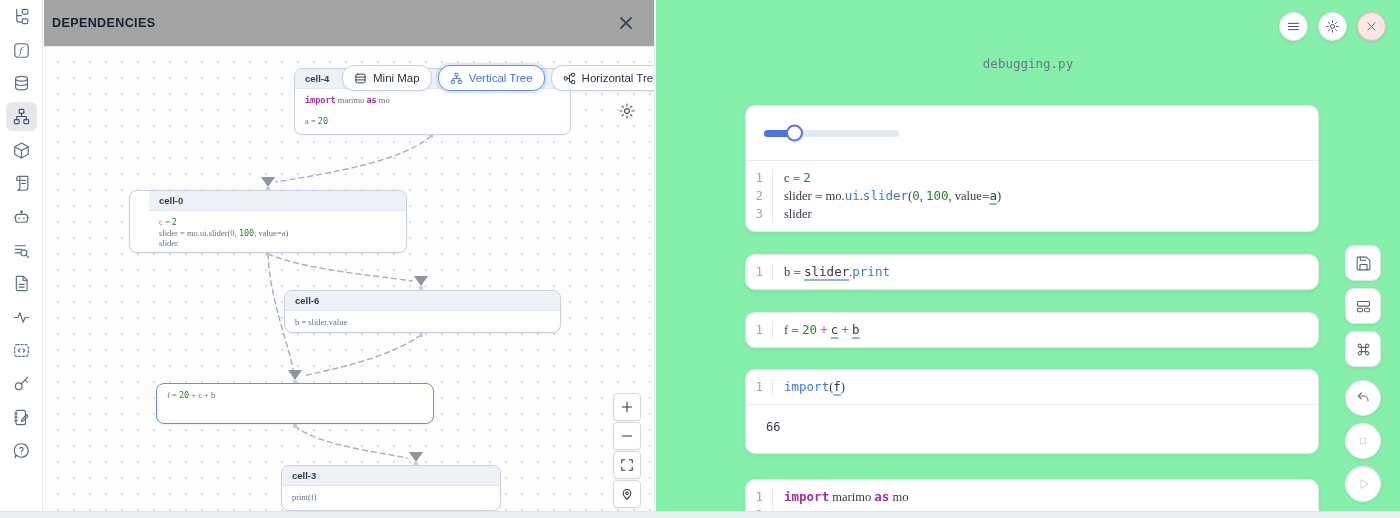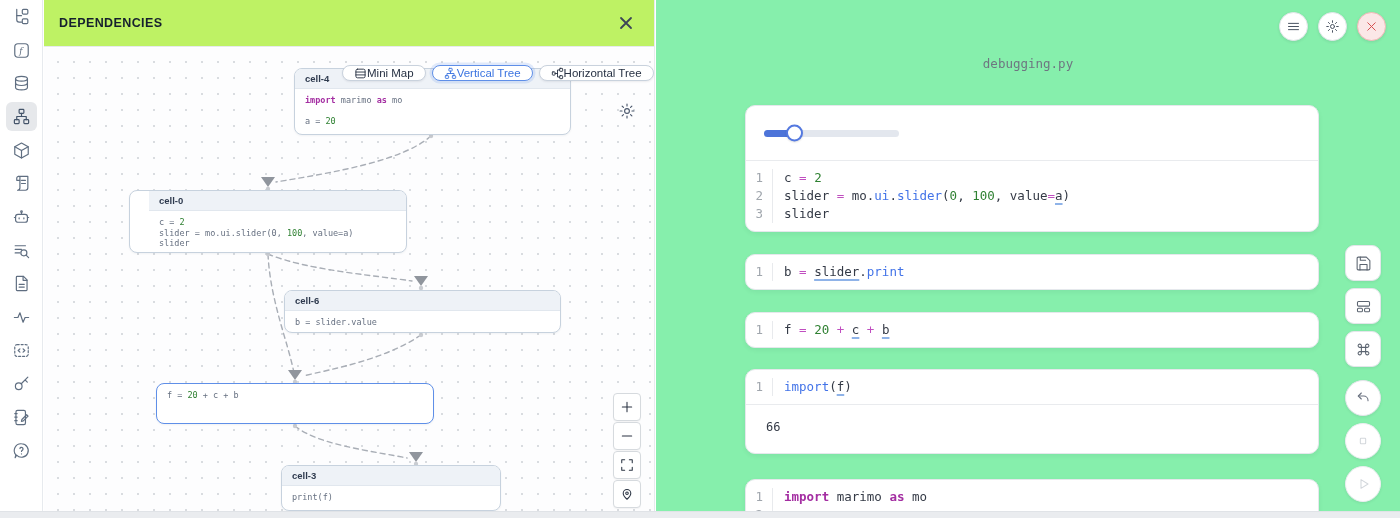--- a/index.html
+++ b/index.html
@@ -10,35 +10,35 @@
   .rail { position:absolute; left:0; top:0; width:43px; height:518px; background:#fff; border-right:1px solid #e7eaee; z-index:20; }
   .ric { width:43px; height:33.4px; display:flex; align-items:center; justify-content:center; cursor:pointer; }
   .ric svg { width:19px; height:19px; stroke:#5f6e81; stroke-width:1.5; fill:none; stroke-linecap:round; stroke-linejoin:round; }
   .ric.active { position:relative; }
   .ric.active::before { content:""; position:absolute; width:31px; height:29px; background:#e6e8eb; border-radius:6px; }
   .ric.active svg { position:relative; stroke:#44546a; }
   .ric .ftxt { font-family:"DejaVu Serif", serif; font-style:italic; font-size:11px; fill:#5f6e81; stroke:none; }
 
   
   .dep { position:absolute; left:44px; top:0; width:611px; height:518px; background:#fff; border-right:1px solid #e7eaee; }
-  .dep-head { height:47px; border-bottom:1px solid #e7eaee; display:flex; align-items:center; justify-content:space-between; padding:0 18px 0 15px; background:#bef264; }
+  .dep-head { height:47px; border-bottom:1px solid #e7eaee; display:flex; align-items:center; justify-content:space-between; padding:0 18px 0 8px; background:#a3a3a3; }
   .dep-title { font-size:12.5px; font-weight:bold; letter-spacing:.4px; color:#16202e; }
   .dep-close { width:20px; height:20px; display:flex; align-items:center; justify-content:center; cursor:pointer; }
   .dep-close svg { width:14px; height:14px; stroke:#3c4657; stroke-width:1.8; stroke-linecap:round; }
 
   .canvas { position:absolute; left:0; top:48px; width:610px; height:463px; overflow:hidden;
     background-color:#fdfdfe;
     background-image:radial-gradient(circle, #d9dce0 1px, transparent 1.3px);
     background-size:16px 16px; background-position:6px 6px; }
 
   .edges { position:absolute; left:0; top:0; width:610px; height:463px; }
 
   
   .gbar { position:absolute; top:17px; left:298px; display:flex; gap:6px; z-index:5; }
-  .gbtn { height:16px; display:flex; align-items:center; padding:0 11px; background:#fff;
+  .gbtn { height:26px; display:flex; align-items:center; gap:6px; padding:0 11px; background:#fff;
     border:1px solid #c9d2dd; border-radius:12px; font-size:11.5px; color:#273143; cursor:pointer;
     box-shadow:0 1px 2px rgba(20,30,50,.08); white-space:nowrap; }
   .gbtn svg { width:13px; height:13px; stroke:#273143; stroke-width:1.7; fill:none; stroke-linecap:round; stroke-linejoin:round; }
   .gbtn.active { border:1px solid #5f8fe8; color:#3b74e0; box-shadow:0 0 0 2.5px rgba(95,143,232,.18); }
   .gbtn.active svg { stroke:#3b74e0; }
 
   .canvas-gear { position:absolute; left:574px; top:54px; width:18px; height:18px; cursor:pointer; }
   .canvas-gear svg { width:18px; height:18px; stroke:#49566b; stroke-width:1.5; fill:none; stroke-linecap:round; }
 
   
@@ -47,21 +47,21 @@
   .node.selected { border:1.6px solid #5f8fe8; }
   .node-head { background:#eef2f7; border-bottom:1px solid #e1e7ee; padding:4px 10px; font-size:9.5px; font-weight:bold; color:#2e3a4e; }
   .node-body { padding:6px 10px 7px; font-family:"DejaVu Sans Mono", monospace; font-size:8.5px; color:#667081; }
   .nrow { min-height:10.5px; line-height:10.5px; white-space:pre; }
 
   
   .tk-kw { color:#a42ea2; font-weight:bold; }
   .tk-op { color:#c04fc0; }
   .tk-num { color:#2f8132; }
   .tk-fn { color:#4273e8; }
-  .tk-pl { color:inherit; }
+  .tk-pl { color:inherit;font-family:Liberation Serif, serif; }
   .tk-un { color:inherit; text-decoration:underline; text-decoration-color:#8fb3e8; text-underline-offset:2.5px; text-decoration-thickness:1.5px; }
 
   
   .zctl { position:absolute; left:569px; top:345px; display:flex; flex-direction:column; gap:1px; z-index:5; }
   .zbtn { width:28px; height:28px; background:#fff; border:1px solid #d6dade; border-radius:4px;
     display:flex; align-items:center; justify-content:center; cursor:pointer; box-shadow:0 1px 1px rgba(0,0,0,.04); }
   .zbtn svg { width:14px; height:14px; stroke:#2a3342; stroke-width:1.8; fill:none; stroke-linecap:round; stroke-linejoin:round; }
 
   
   .main { position:absolute; left:656px; top:0; width:744px; height:518px; background:#86efac; }

